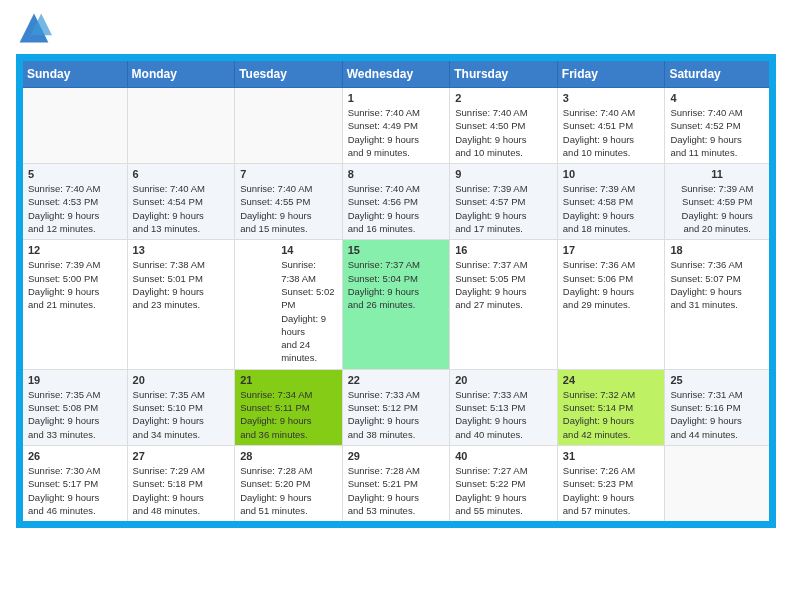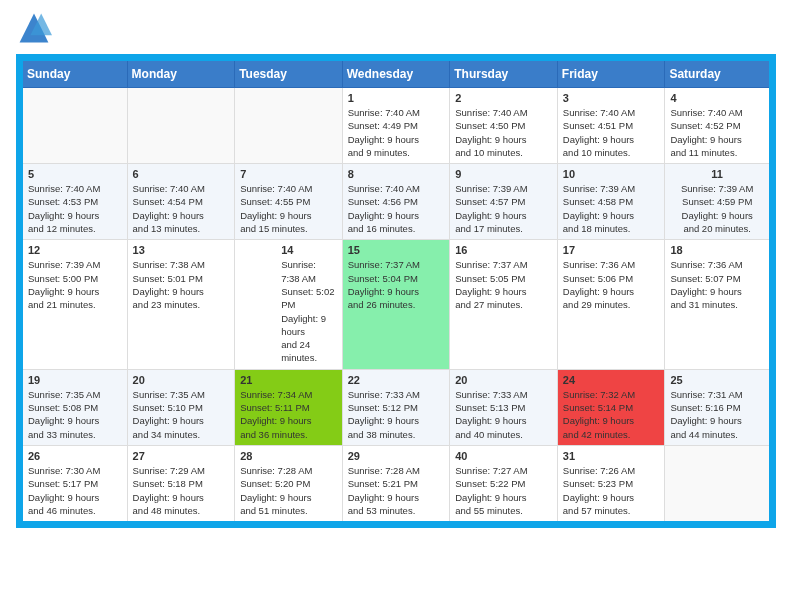--- a/index.html
+++ b/index.html
@@ -236,21 +236,21 @@
             <div class="day-detail">Sunrise: 7:34 AM<br>Sunset: 5:11 PM<br>Daylight: 9 hours<br>and 36 minutes.</div>
           </td>
           <td style="background: rgb(242, 246, 251);">
             <span class="day-number">22</span>
             <div class="day-detail">Sunrise: 7:33 AM<br>Sunset: 5:12 PM<br>Daylight: 9 hours<br>and 38 minutes.</div>
           </td>
           <td style="background: rgb(242, 246, 251);">
             <span class="day-number">20</span>
             <div class="day-detail">Sunrise: 7:33 AM<br>Sunset: 5:13 PM<br>Daylight: 9 hours<br>and 40 minutes.</div>
           </td>
-          <td style="background: #ef4444;">
+          <td style="background: #bef264;">
             <span class="day-number">24</span>
             <div class="day-detail">Sunrise: 7:32 AM<br>Sunset: 5:14 PM<br>Daylight: 9 hours<br>and 42 minutes.</div>
           </td>
           <td style="background: rgb(242, 246, 251);">
             <span class="day-number">25</span>
             <div class="day-detail">Sunrise: 7:31 AM<br>Sunset: 5:16 PM<br>Daylight: 9 hours<br>and 44 minutes.</div>
           </td>
         </tr>
         <tr>
           <td style="background: rgb(255, 255, 255);">

